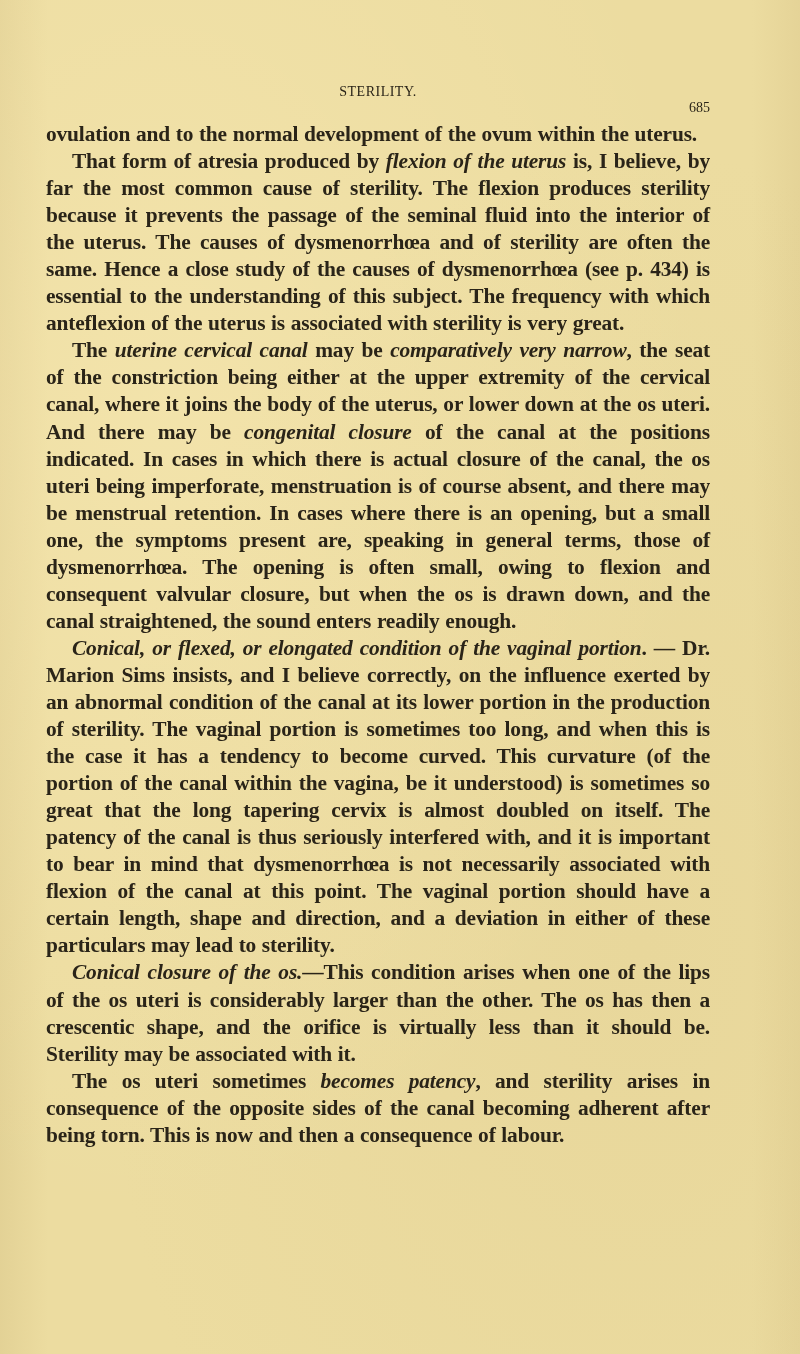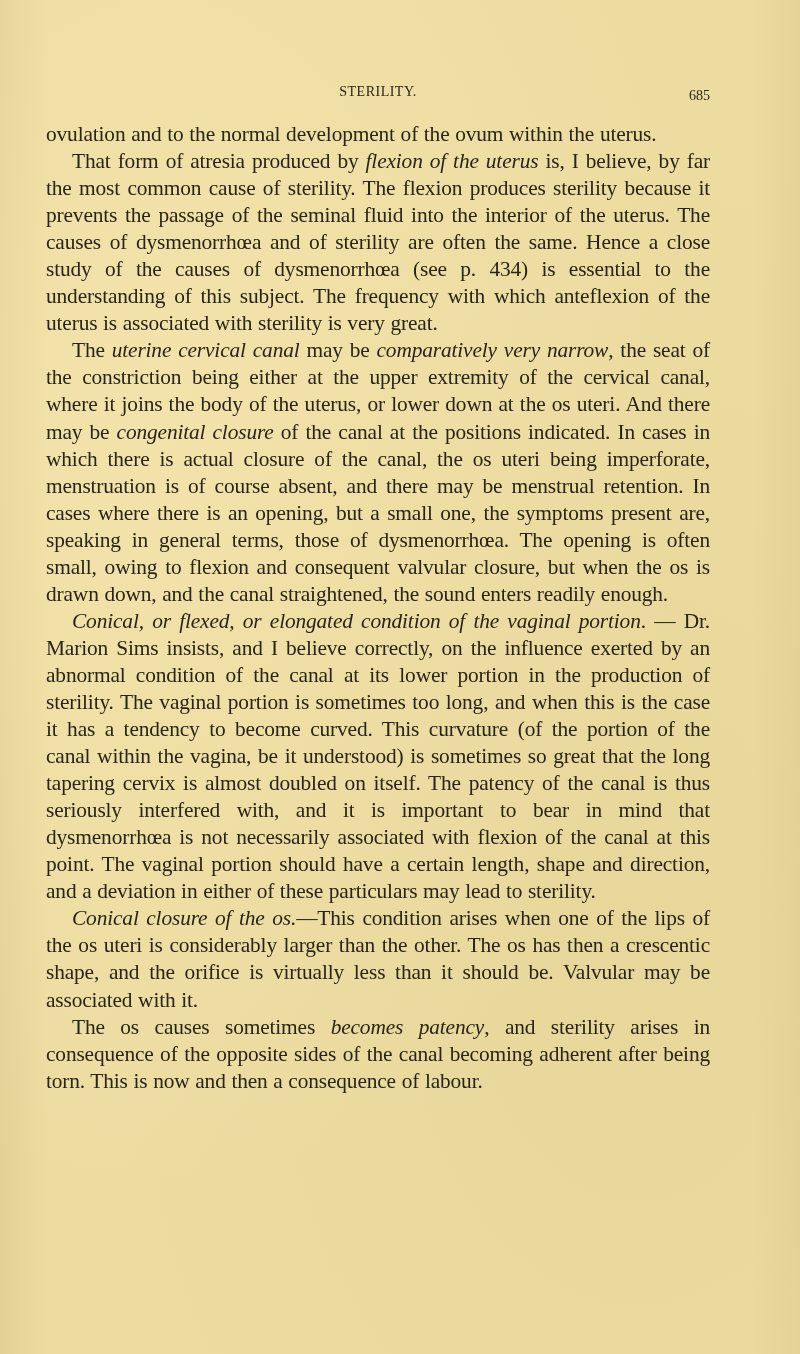--- a/index.html
+++ b/index.html
@@ -39,37 +39,38 @@
       left: 0;
       width: 100%;
       text-align: center;
       font-size: 14px;
       letter-spacing: 0.5px;
       top: 0;
     }
     .page-number {
       position: absolute;
       right: 0;
-      top: 4px;
+      top: 16px;
       font-size: 14px;
     }
     .body-text {
       position: absolute;
       top: 81px;
       left: 46px;
       width: 664px;
       font-size: 21.4px;
       line-height: 27.05px;
       text-align: justify;
       letter-spacing: -0.15px;
       word-spacing: 0.5px;
     }
     .para {
       margin: 0;
       text-indent: 0;
+      font-weight: bold;
     }
     .para.indent {
       text-indent: 26px;
     }
     .it {
       font-style: italic;
     }
   </style>
 </head>
 <body>
@@ -78,16 +79,16 @@
   <div class="running-head">
     <span class="running-title">STERILITY.</span>
     <span class="page-number">685</span>
   </div>
 
   <div class="body-text">
     <p class="para"><span>ovulation and to the normal development of the ovum within the uterus.</span></p>
     <p class="para indent"><span>That form of atresia produced by </span><span class="it">flexion of the uterus</span><span> is, I believe, by far the most common cause of sterility.  The flexion produces sterility because it prevents the passage of the seminal fluid into the interior of the uterus.  The causes of dysmenorrhœa and of sterility are often the same.  Hence a close study of the causes of dysmenorrhœa (see p. 434) is essential to the understanding of this subject.  The frequency with which anteflexion of the uterus is associated with sterility is very great.</span></p>
     <p class="para indent"><span>The </span><span class="it">uterine cervical canal</span><span> may be </span><span class="it">comparatively very narrow</span><span>, the seat of the constriction being either at the upper extremity of the cervical canal, where it joins the body of the uterus, or lower down at the os uteri.  And there may be </span><span class="it">congenital closure</span><span> of the canal at the positions indicated.  In cases in which there is actual closure of the canal, the os uteri being imperforate, menstruation is of course absent, and there may be menstrual retention.  In cases where there is an opening, but a small one, the symptoms present are, speaking in general terms, those of dysmenorrhœa. The opening is often small, owing to flexion and consequent valvular closure, but when the os is drawn down, and the canal straightened, the sound enters readily enough.</span></p>
     <p class="para indent"><span class="it">Conical, or flexed, or elongated condition of the vaginal portion</span><span>. — Dr. Marion Sims insists, and I believe correctly, on the influence exerted by an abnormal condition of the canal at its lower portion in the production of sterility.  The vaginal portion is sometimes too long, and when this is the case it has a tendency to become curved.  This curvature (of the portion of the canal within the vagina, be it understood) is sometimes so great that the long tapering cervix is almost doubled on itself.  The patency of the canal is thus seriously interfered with, and it is important to bear in mind that dysmenorrhœa is not necessarily associated with flexion of the canal at this point.  The vaginal portion should have a certain length, shape and direction, and a deviation in either of these particulars may lead to sterility.</span></p>
-    <p class="para indent"><span class="it">Conical closure of the os.</span><span>—This condition arises when one of the lips of the os uteri is considerably larger than the other.  The os has then a crescentic shape, and the orifice is virtually less than it should be.  Valvular may be associated with it.</span></p>
-    <p class="para indent"><span>The os causes sometimes </span><span class="it">becomes patency</span><span>, and sterility arises in consequence of the opposite sides of the canal becoming adherent after being torn.  This is now and then a consequence of labour.</span></p>
+    <p class="para indent"><span class="it">Conical closure of the os.</span><span>—This condition arises when one of the lips of the os uteri is considerably larger than the other.  The os has then a crescentic shape, and the orifice is virtually less than it should be.  Sterility may be associated with it.</span></p>
+    <p class="para indent"><span>The os uteri sometimes </span><span class="it">becomes patency</span><span>, and sterility arises in consequence of the opposite sides of the canal becoming adherent after being torn.  This is now and then a consequence of labour.</span></p>
   </div>
 </div>
 
 </body></html>

